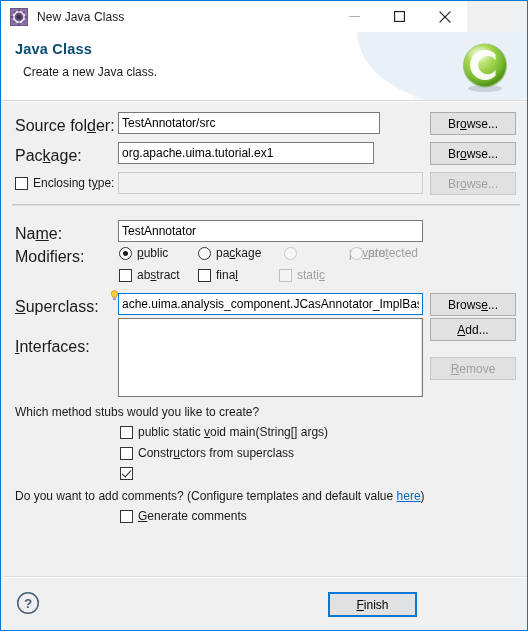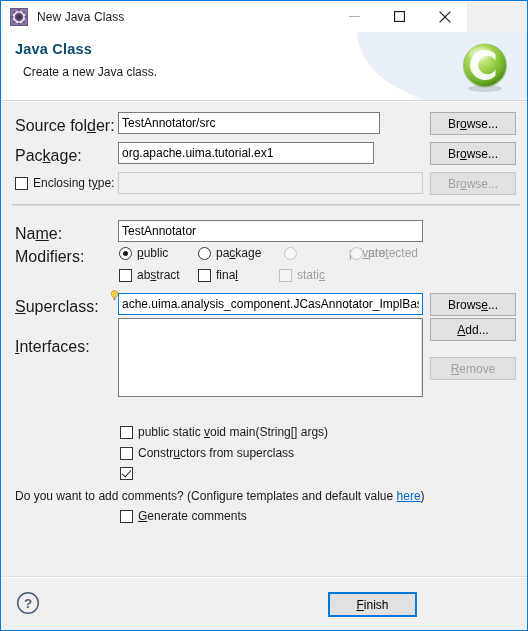--- a/index.html
+++ b/index.html
@@ -446,20 +446,21 @@
     <input class="txt focused" style="left: 116px; top: 191px; width: 305px;" value="ache.uima.analysis_component.JCasAnnotator_ImplBase">
     <button class="btn" style="left:428px; top:191px; width:86px;">Brows<span class="mn">e</span>...</button>
 
     <div class="lbl" style="left:13px; top:236px;"><span class="mn">I</span>nterfaces:</div>
     <div class="listbox" style="left:116px; top:216px; width:305px; height:79px;">
       <div class="listbox-sb"></div>
     </div>
     <button class="btn" style="left:428px; top:216px; width:86px;"><span class="mn">A</span>dd...</button>
     <button class="btn dis" style="left:428px; top:255px; width:86px;" disabled=""><span class="mn">R</span>emove</button>
 
+    <div class="statictext" style="left:13px; top:303px;">Which method stubs would you like to create?</div>
 
     <div class="cbrow" style="left:118px; top:323px;">
       <span class="cbox"></span>
       <span class="cblabel">public static <span class="mn">v</span>oid main(String[] args)</span>
     </div>
     <div class="cbrow" style="left:118px; top:344px;">
       <span class="cbox"></span>
       <span class="cblabel">Constr<span class="mn">u</span>ctors from superclass</span>
     </div>
     <div class="cbrow" style="left:118px; top:365px;">

